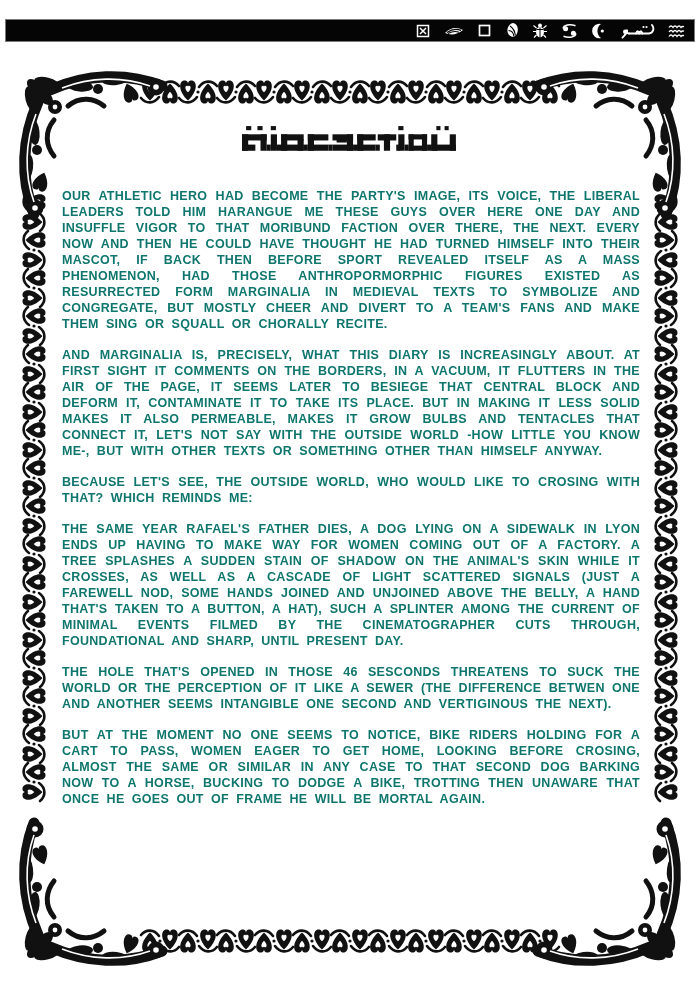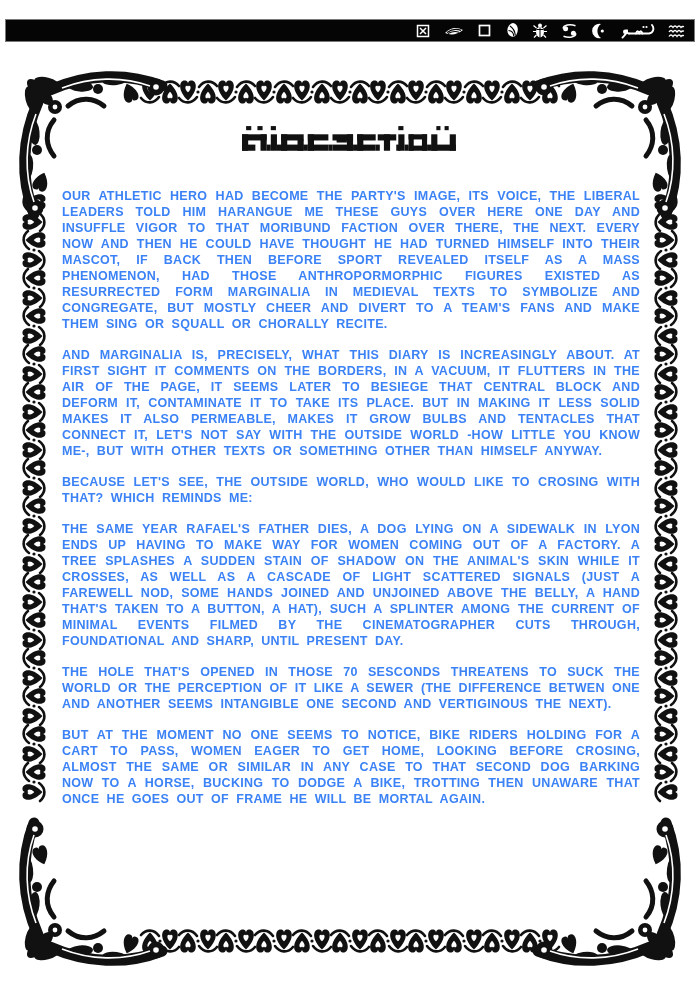--- a/index.html
+++ b/index.html
@@ -25,21 +25,21 @@
   .vein{fill:none;stroke:#fff;stroke-width:1.6;}
   
   .content{
     position:absolute;left:62px;top:126px;width:578px;
   }
   .logo-wrap{width:100%;text-align:center;margin-bottom:27px;}
   .logo-wrap svg{display:inline-block;}
   .article p{
     margin:0 0 15px 0;
     font:bold 12.5px/16px "Liberation Sans",sans-serif;
-    color:#3b82f6;
+    color:#0f766e;
     letter-spacing:0.3px;word-spacing:3.5px;
     text-align:justify;text-align-last:left;
   }
 </style>
 </head>
 <body>
 
 <div class="toolbar">
 
   <span class="tico">
@@ -273,16 +273,16 @@
         <rect x="158" y="18" width="4" height="6"></rect>
         <rect x="180" y="18" width="4" height="6"></rect>
     </svg>
   </div>
 
   <div class="article">
     <p>OUR ATHLETIC HERO HAD BECOME THE PARTY'S IMAGE, ITS VOICE, THE LIBERAL LEADERS TOLD HIM HARANGUE ME THESE GUYS OVER HERE ONE DAY AND INSUFFLE VIGOR TO THAT MORIBUND FACTION OVER THERE, THE NEXT. EVERY NOW AND THEN HE COULD HAVE THOUGHT HE HAD TURNED HIMSELF INTO THEIR MASCOT, IF BACK THEN BEFORE SPORT REVEALED ITSELF AS A MASS PHENOMENON, HAD THOSE ANTHROPORMORPHIC FIGURES EXISTED AS RESURRECTED FORM MARGINALIA IN MEDIEVAL TEXTS TO SYMBOLIZE AND CONGREGATE, BUT MOSTLY CHEER AND DIVERT TO A TEAM'S FANS AND MAKE THEM SING OR SQUALL OR CHORALLY RECITE.</p>
     <p>AND MARGINALIA IS, PRECISELY, WHAT THIS DIARY IS INCREASINGLY ABOUT. AT FIRST SIGHT IT COMMENTS ON THE BORDERS, IN A VACUUM, IT FLUTTERS IN THE AIR OF THE PAGE, IT SEEMS LATER TO BESIEGE THAT CENTRAL BLOCK AND DEFORM IT, CONTAMINATE IT TO TAKE ITS PLACE. BUT IN MAKING IT LESS SOLID MAKES IT ALSO PERMEABLE, MAKES IT GROW BULBS AND TENTACLES THAT CONNECT IT, LET'S NOT SAY WITH THE OUTSIDE WORLD -HOW LITTLE YOU KNOW ME-, BUT WITH OTHER TEXTS OR SOMETHING OTHER THAN HIMSELF ANYWAY.</p>
     <p>BECAUSE LET'S SEE, THE OUTSIDE WORLD, WHO WOULD LIKE TO CROSING WITH THAT? WHICH REMINDS ME:</p>
     <p>THE SAME YEAR RAFAEL'S FATHER DIES, A DOG LYING ON A SIDEWALK IN LYON ENDS UP HAVING TO MAKE WAY FOR WOMEN COMING OUT OF A FACTORY. A TREE SPLASHES A SUDDEN STAIN OF SHADOW ON THE ANIMAL'S SKIN WHILE IT CROSSES, AS WELL AS A CASCADE OF LIGHT SCATTERED SIGNALS (JUST A FAREWELL NOD, SOME HANDS JOINED AND UNJOINED ABOVE THE BELLY, A HAND THAT'S TAKEN TO A BUTTON, A HAT), SUCH A SPLINTER AMONG THE CURRENT OF MINIMAL EVENTS FILMED BY THE CINEMATOGRAPHER CUTS THROUGH, FOUNDATIONAL AND SHARP, UNTIL PRESENT DAY.</p>
-    <p>THE HOLE THAT'S OPENED IN THOSE 70 SESCONDS THREATENS TO SUCK THE WORLD OR THE PERCEPTION OF IT LIKE A SEWER (THE DIFFERENCE BETWEN ONE AND ANOTHER SEEMS INTANGIBLE ONE SECOND AND VERTIGINOUS THE NEXT).</p>
+    <p>THE HOLE THAT'S OPENED IN THOSE 46 SESCONDS THREATENS TO SUCK THE WORLD OR THE PERCEPTION OF IT LIKE A SEWER (THE DIFFERENCE BETWEN ONE AND ANOTHER SEEMS INTANGIBLE ONE SECOND AND VERTIGINOUS THE NEXT).</p>
     <p>BUT AT THE MOMENT NO ONE SEEMS TO NOTICE, BIKE RIDERS HOLDING FOR A CART TO PASS, WOMEN EAGER TO GET HOME, LOOKING BEFORE CROSING, ALMOST THE SAME OR SIMILAR IN ANY CASE TO THAT SECOND DOG BARKING NOW TO A HORSE, BUCKING TO DODGE A BIKE, TROTTING THEN UNAWARE THAT ONCE HE GOES OUT OF FRAME HE WILL BE MORTAL AGAIN.</p>
   </div>
 </div>
 
 </body></html>

